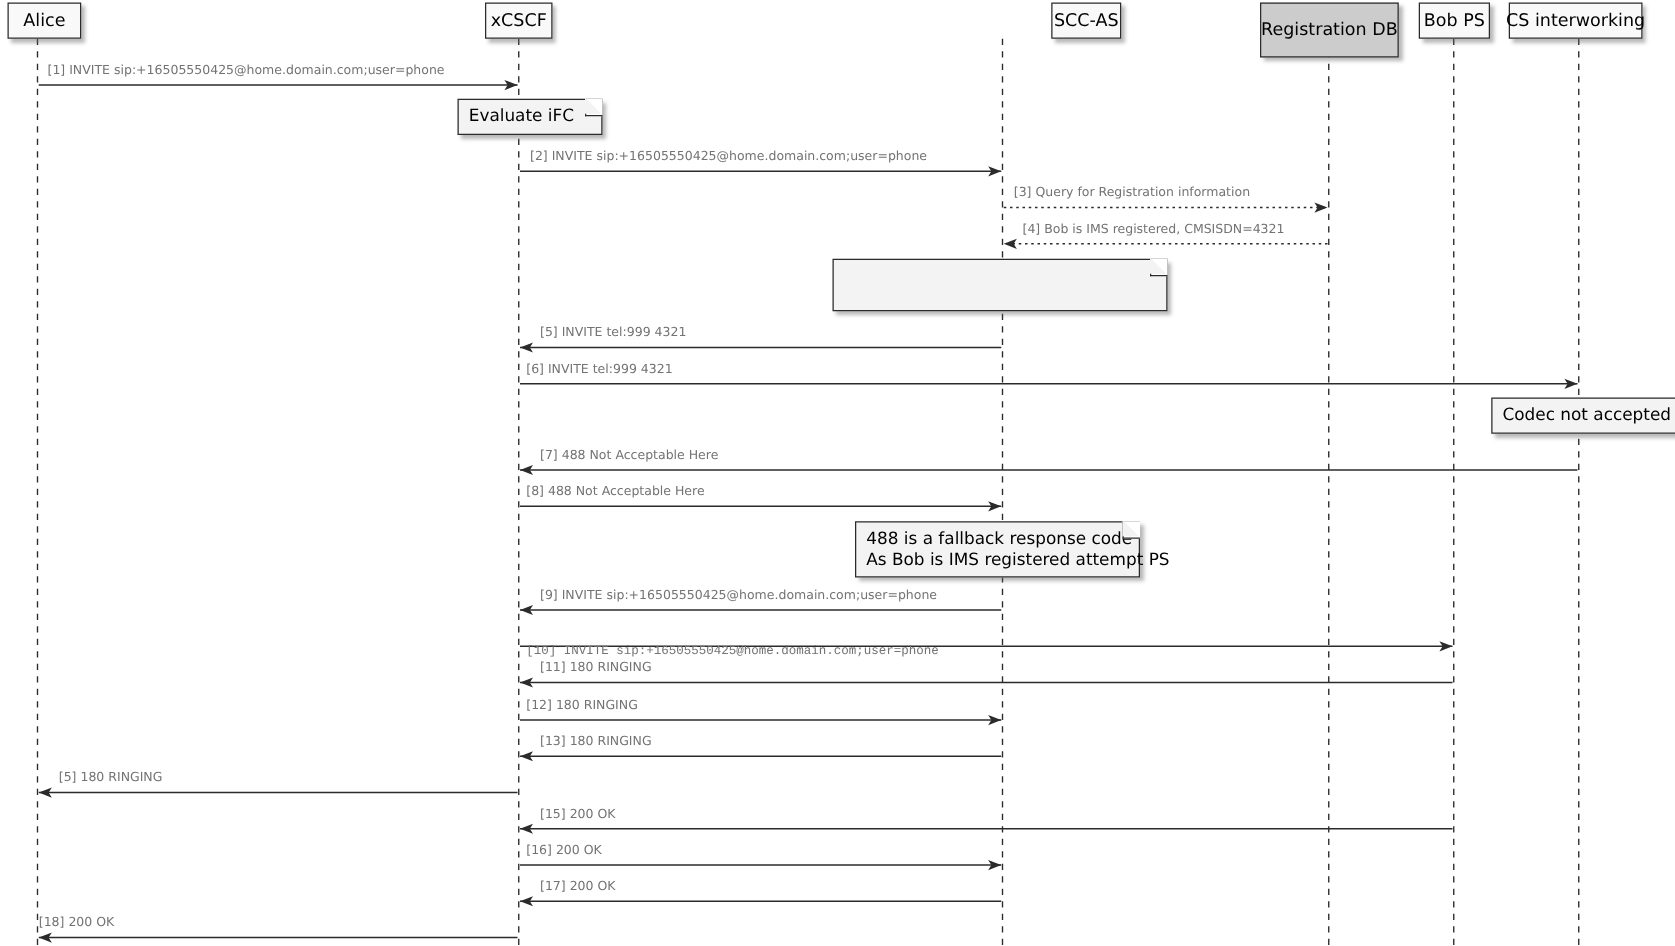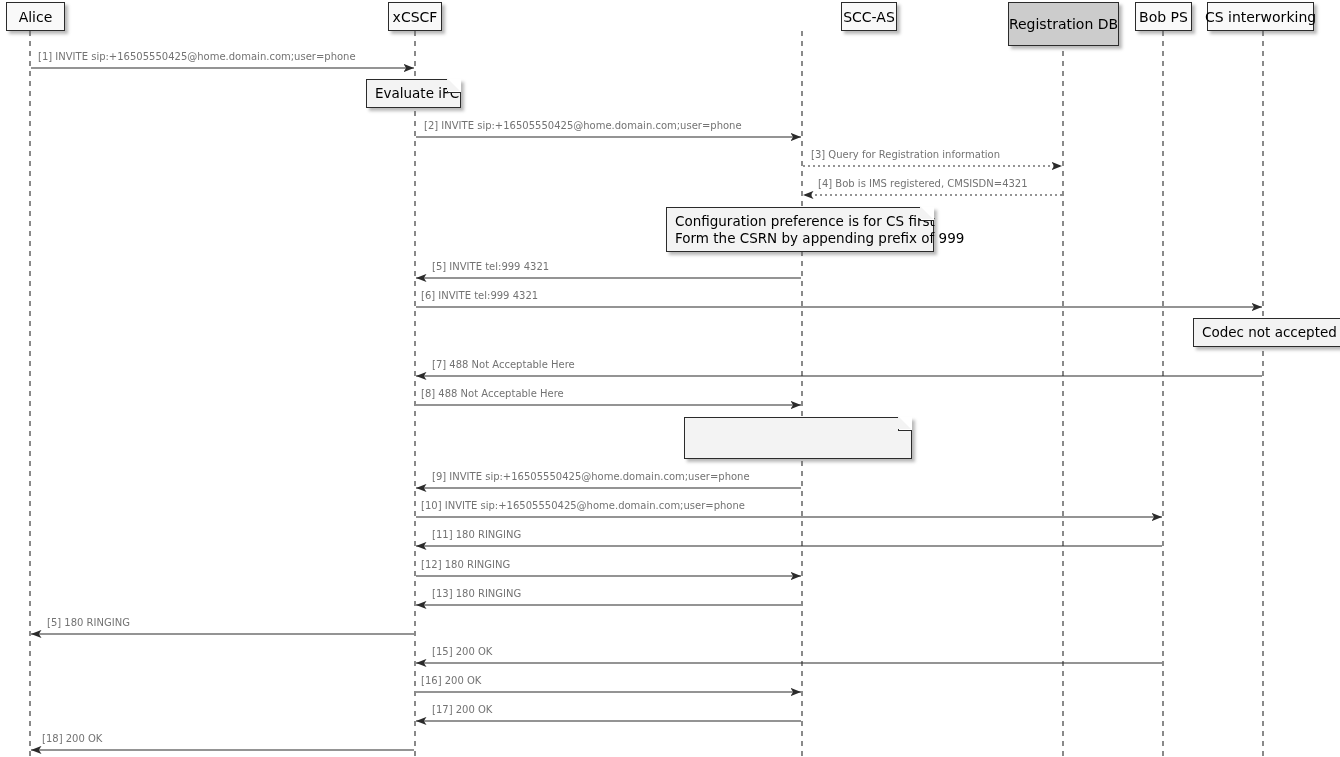--- a/index.html
+++ b/index.html
@@ -152,31 +152,31 @@
   <div id="labels-layer">
       <div class="msg-label" style="left: 38px; top: 49px;">[1] INVITE sip:+16505550425@home.domain.com;user=phone</div>
       <div class="msg-label" style="left: 424px; top: 118px;">[2] INVITE sip:+16505550425@home.domain.com;user=phone</div>
       <div class="msg-label" style="left: 811px; top: 147px;">[3] Query for Registration information</div>
       <div class="msg-label" style="left: 818px; top: 176px;">[4] Bob is IMS registered, CMSISDN=4321</div>
       <div class="msg-label" style="left: 432px; top: 259px;">[5] INVITE tel:999 4321</div>
       <div class="msg-label" style="left: 421px; top: 288px;">[6] INVITE tel:999 4321</div>
       <div class="msg-label" style="left: 432px; top: 357px;">[7] 488 Not Acceptable Here</div>
       <div class="msg-label" style="left: 421px; top: 386px;">[8] 488 Not Acceptable Here</div>
       <div class="msg-label" style="left: 432px; top: 469px;">[9] INVITE sip:+16505550425@home.domain.com;user=phone</div>
-      <div class="msg-label" style="left: 421px; top: 498px;">[10] INVITE sip:+16505550425@home.domain.com;user=phone</div>
+      <div class="msg-label" style="left: 421px; top: 514px; font-family: Liberation Mono, monospace;">[10] INVITE sip:+16505550425@home.domain.com;user=phone</div>
       <div class="msg-label" style="left: 432px; top: 527px;">[11] 180 RINGING</div>
       <div class="msg-label" style="left: 421px; top: 557px;">[12] 180 RINGING</div>
       <div class="msg-label" style="left: 432px; top: 586px;">[13] 180 RINGING</div>
       <div class="msg-label" style="left: 47px; top: 615px;">[5] 180 RINGING</div>
       <div class="msg-label" style="left: 432px; top: 644px;">[15] 200 OK</div>
       <div class="msg-label" style="left: 421px; top: 673px;">[16] 200 OK</div>
       <div class="msg-label" style="left: 432px; top: 702px;">[17] 200 OK</div>
-      <div class="msg-label" style="left: 42px; top: 731px;">[18] 200 OK</div>
+      <div class="msg-label" style="left: 31px; top: 731px;">[18] 200 OK</div>
     </div>
   <div id="notes-layer">
-      <div class="note" style="left: 366px; top: 79px; width: 95px; min-height: 27px;"><span>Evaluate iFC</span><span class="fold"></span></div>
-      <div class="note" style="left: 666px; top: 207px; width: 268px; min-height: 42px;"><span>Configuration preference is for CS first
-Form the CSRN by appending prefix of 999</span><span class="fold"></span></div>
+      <div class="note" style="left: 366px; top: 79px; width: 116px; min-height: 27px;"><span>Evaluate iFC</span><span class="fold"></span></div>
+      <div class="note" style="left: 666px; top: 207px; width: 268px; min-height: 42px;"><span class="fold"></span></div>
       <div class="note" style="left: 1193px; top: 318px; width: 164px; min-height: 27px;"><span>Codec not accepted</span><span class="fold"></span></div>
-      <div class="note" style="left: 684px; top: 417px; width: 228px; min-height: 42px;"><span class="fold"></span></div>
+      <div class="note" style="left: 684px; top: 417px; width: 228px; min-height: 42px;"><span>488 is a fallback response code
+As Bob is IMS registered attempt PS</span><span class="fold"></span></div>
     </div>
 
 </div>
 
 </body></html>

